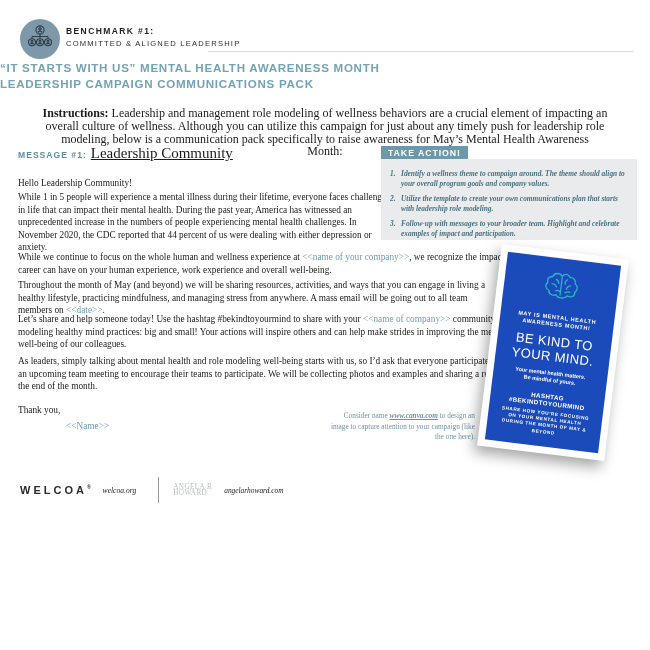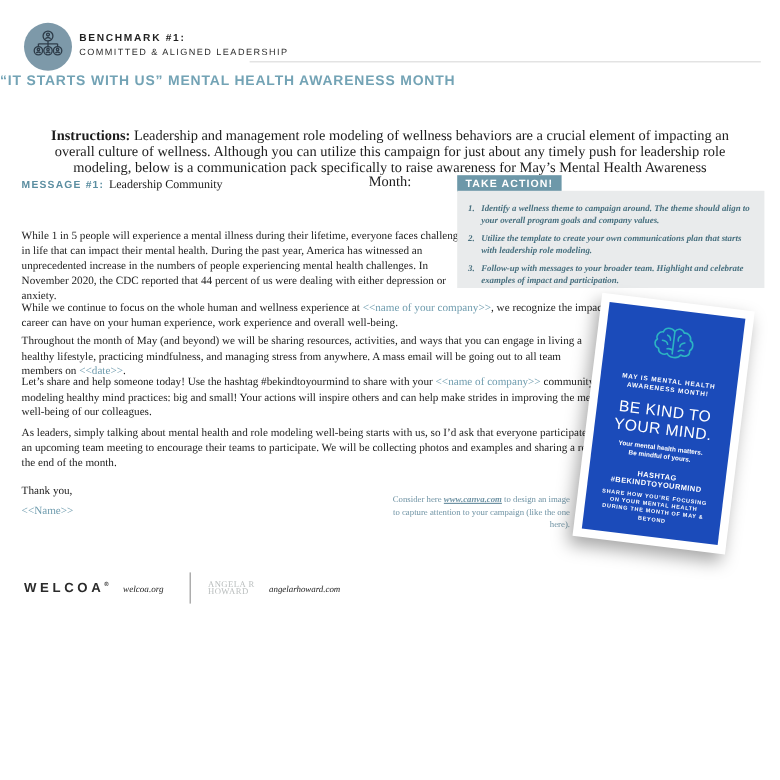--- a/index.html
+++ b/index.html
@@ -20,21 +20,21 @@
   .doc-title{position:absolute;left:0;top:60px;width:650px;text-align:left;
         font-family:"Liberation Sans",sans-serif;font-weight:bold;color:#73a3b5;
         font-size:11.6px;letter-spacing:0.7px;line-height:15.5px;}
   .instructions{position:absolute;left:42px;top:95px;width:566px;text-align:center;
         font-size:12px;line-height:12.8px;color:#1c1c1c;}
 
   
   .meta-row{position:absolute;left:18px;white-space:nowrap;}
   .meta-label{font-family:"Liberation Sans",sans-serif;font-weight:bold;font-size:8.6px;
         letter-spacing:1px;color:#5b8ea1;}
-  .meta-value{font-size:10px;color:#1b1b1b;}
+  .meta-value{font-size:15px;color:#1b1b1b;text-decoration:underline;}
 
   
   .body-p{position:absolute;left:18px;font-size:9.3px;line-height:12.6px;color:#1b1b1b;margin:0;}
   .ph{color:#6f9cae;}
 
   
   .ta-ribbon-wrap{position:absolute;left:381px;top:146px;display:flex;align-items:stretch;flex-direction:column;}
   .ta-ribbon{background:#6d98a9;color:#fff;font-family:"Liberation Sans",sans-serif;
         font-weight:bold;font-size:8.8px;letter-spacing:0.9px;line-height:14px;height:14px;
         padding:0 7px;}
@@ -95,62 +95,64 @@
         <path d="M3.2 20.2 q1.8 -1.8 3.6 0 M11.2 20.2 q1.8 -1.8 3.6 0 M19.2 20.2 q1.8 -1.8 3.6 0"></path>
       </svg>
     </span>
   </div>
   <div class="benchmark-label">BENCHMARK #1:</div>
   <div class="benchmark-sub">COMMITTED &amp; ALIGNED LEADERSHIP</div>
   <div class="header-rule"></div>
 
   <div class="doc-title">
     <div>“IT STARTS WITH US” MENTAL HEALTH AWARENESS MONTH</div>
+    <div>LEADERSHIP CAMPAIGN COMMUNICATIONS PACK</div>
   </div>
 
   <p class="instructions"><b>Instructions:</b><span> Leadership and management role modeling of wellness behaviors are a crucial element of impacting an overall culture of wellness. Although you can utilize this campaign for just about any timely push for leadership role modeling, below is a communication pack specifically to raise awareness for May’s Mental Health Awareness Month:</span></p>
 
   <div class="meta-row" style="top:144px;">
     <span class="meta-label">MESSAGE #1:</span>
     <span class="meta-value">Leadership Community</span>
   </div>
 
+  <p class="body-p" style="top:177px;width:380px;">Hello Leadership Community!</p>
   <p class="body-p" style="top:191px;width:373px;">While 1 in 5 people will experience a mental illness during their lifetime, everyone faces challenges in life that can impact their mental health. During the past year, America has witnessed an unprecedented increase in the numbers of people experiencing mental health challenges. In November 2020, the CDC reported that 44 percent of us were dealing with either depression or anxiety.</p>
 
   <p class="body-p" style="top:251px;width:563px;"><span>While we continue to focus on the whole human and wellness experience at </span><span class="ph">&lt;&lt;name of your company&gt;&gt;</span><span>, we recognize the impact that work and career can have on your human experience, work experience and overall well-being.</span></p>
 
   <p class="body-p" style="top:279px;width:482px;"><span>Throughout the month of May (and beyond) we will be sharing resources, activities, and ways that you can engage in living a healthy lifestyle, practicing mindfulness, and managing stress from anywhere. A mass email will be going out to all team members on </span><span class="ph">&lt;&lt;date&gt;&gt;</span><span>.</span></p>
 
   <p class="body-p" style="top:313px;width:545px;"><span>Let’s share and help someone today! Use the hashtag #bekindtoyourmind to share with your </span><span class="ph">&lt;&lt;name of company&gt;&gt;</span><span> community how you are role modeling healthy mind practices: big and small! Your actions will inspire others and can help make strides in improving the mental health and well-being of our colleagues.</span></p>
 
   <p class="body-p" style="top:355px;width:508px;">As leaders, simply talking about mental health and role modeling well-being starts with us, so I’d ask that everyone participate and use an upcoming team meeting to encourage their teams to participate. We will be collecting photos and examples and sharing a re-cap at the end of the month.</p>
 
   <p class="body-p" style="top:404px;">Thank you,</p>
-  <p class="body-p ph" style="top:420px;">&lt;&lt;Name&gt;&gt;</p>
+  <p class="body-p ph" style="top:420px;margin-left:48px;">&lt;&lt;Name&gt;&gt;</p>
 
   <div class="ta-ribbon-wrap">
     <div class="ta-ribbon">TAKE ACTION!</div>
     <div class="ta-arrow"></div>
   </div>
   <div class="ta-box">
     <div class="ta-item">
       <span class="ta-num">1.</span>
       <span>Identify a wellness theme to campaign around. The theme should align to your overall program goals and company values.</span>
     </div>
     <div class="ta-item">
       <span class="ta-num">2.</span>
       <span>Utilize the template to create your own communications plan that starts with leadership role modeling.</span>
     </div>
     <div class="ta-item">
       <span class="ta-num">3.</span>
       <span>Follow-up with messages to your broader team. Highlight and celebrate examples of impact and participation.</span>
     </div>
   </div>
 
-  <p class="canva-note"><span>Consider here </span><span class="canva-link">www.canva.com</span><span> to design an image to capture attention to your campaign (like the one here).</span></p>
+  <p class="canva-note"><span>Consider name </span><span class="canva-link">www.canva.com</span><span> to design an image to capture attention to your campaign (like the one here).</span></p>
 
   <div class="poster">
     <div class="poster-inner">
       <span>
         <svg width="42" height="32" viewBox="0 0 44 34" fill="none" stroke="#2cb4c2" stroke-width="1.4" stroke-linecap="round" stroke-linejoin="round">
           <path d="M22 5 C19 1.5 13 2 12 6.5 C8 6.5 5.5 10.5 7.5 13.5 C4.5 15.5 5.5 20.5 9.5 21.5 C9.5 25.5 14.5 27.5 17.5 25 C19.5 29 27.5 29 29.5 25 C33.5 27 38 24.5 37 20.5 C40.5 17.5 39.5 12.5 36.5 11.5 C37.5 7.5 33.5 4.5 30.5 5.5 C28.5 1.5 24 1.5 22 5 Z"></path>
           <path d="M22 5 v20 M16 9 q3 1 3 4 M28 8 q-3 2 -2 5 M12 14 q4 0 5 3 M32 14 q-4 1 -4 4 M17 21 q3 -1 5 1 M27 22 q2 -2 5 -1"></path>
         </svg>
       </span>
       <div class="poster-kicker">

